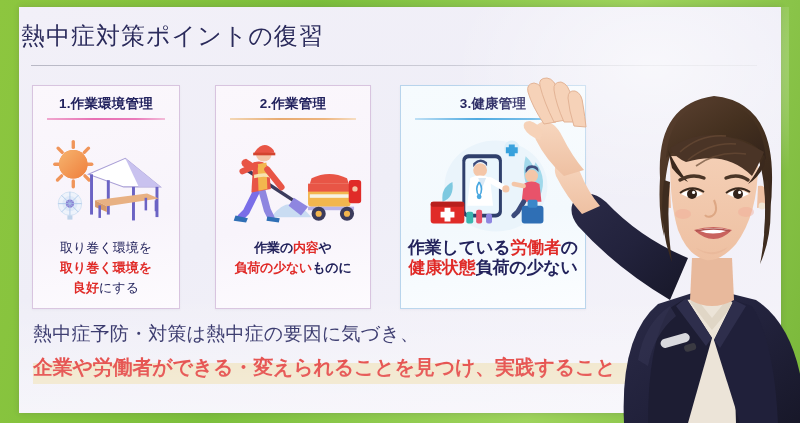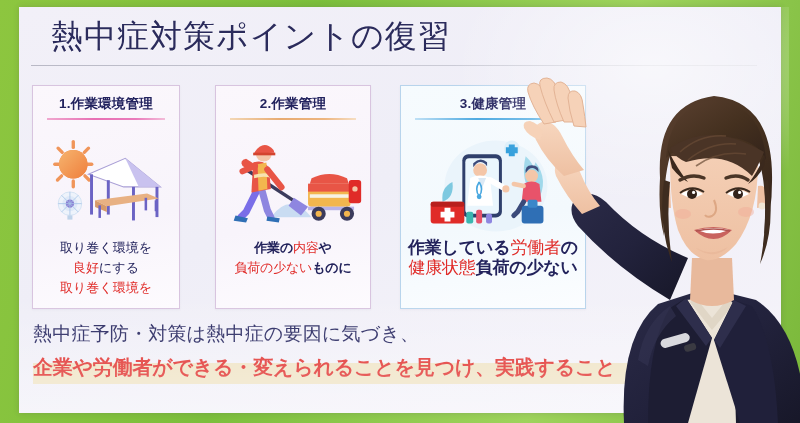--- a/index.html
+++ b/index.html
@@ -19,22 +19,22 @@
     position: absolute;
     left: 19px; top: 7px;
     width: 762px; height: 406px;
     background: linear-gradient(160deg,#f2f0f8 0%,#efeef7 45%,#f6f4fa 100%);
     box-shadow: 0 0 6px rgba(60,50,80,.18);
   }
   #slide-inner { position:absolute; inset:0; }
 
   
   #title {
-    position: absolute; left: 32px; top: 6px;
-    font-size: 32px; line-height: 46px;
+    position: absolute; left: 2px; top: 6px;
+    font-size: 24px; line-height: 46px;
     letter-spacing: 1px;
     color: #2b2b5c;
     font-weight: 400;
     white-space: nowrap;
     text-shadow: 0 1px 1px rgba(255,255,255,.6);
   }
   #title-rule {
     position:absolute; left: 12px; top: 58px;
     width: 726px; height: 1px;
     background: linear-gradient(90deg,#b9b9c6,#cfcfd9 70%,#e3e3ea);
@@ -71,21 +71,21 @@
   .card-art { position:absolute; left:0; right:0; top: 40px; height: 110px; }
   .card-art svg { display:block; width:100%; height:100%; }
 
   .card-text {
     position:absolute; left: 4px; right: 4px; top: 152px;
     text-align:center;
     font-size: 13px; line-height: 20px;
     color: #23235c;
   }
   .card-text .ln { white-space: nowrap; }
-  .card-text .em { color: #e02b28; font-weight: normal; }
+  .card-text .em { color: #e02b28; font-weight: bold; }
   .card-text .nv { color: #23235c; }
   #card2 .card-text { font-weight: bold; font-size: 13px; letter-spacing:-.2px;}
   #card3 .card-text { font-weight: bold; font-size: 17px; letter-spacing:-.2px;}
 
   
   #summary { position:absolute; left: 14px; top: 312px; width: 730px; }
   #sum-line1 {
     font-size: 19px; line-height: 30px;
     color: #24245e; white-space: nowrap;
     letter-spacing: .2px;
@@ -178,22 +178,22 @@
                 <line x1="54" y1="72" x2="34" y2="92"></line>
                 <line x1="44" y1="68" x2="44" y2="96"></line>
                 <line x1="30" y1="82" x2="58" y2="82"></line>
               </g>
               <rect x="41" y="96" width="6" height="5" fill="#bfd3ea"></rect>
             </g>
           </svg>
         </div>
         <div class="card-text">
             <div class="ln"><span class="nv">取り巻く環境を</span></div>
+            <div class="ln"><span class="em">取り巻く環境を</span></div>
             <div class="ln"><span class="em">良好</span><span class="nv">にする</span></div>
-            <div class="ln"><span class="em">取り巻く環境を</span></div>
           </div>
       </div>
 
       <div class="card" id="card2">
         <div class="card-title">2.作業管理</div>
         <div class="card-rule" id="rule2"></div>
         <div class="card-art">
           <svg viewBox="0 0 174 110" preserveAspectRatio="xMidYMid meet">
 
             <path d="M62 96 Q84 66 108 96 Z" fill="#c9dcf2"></path>

